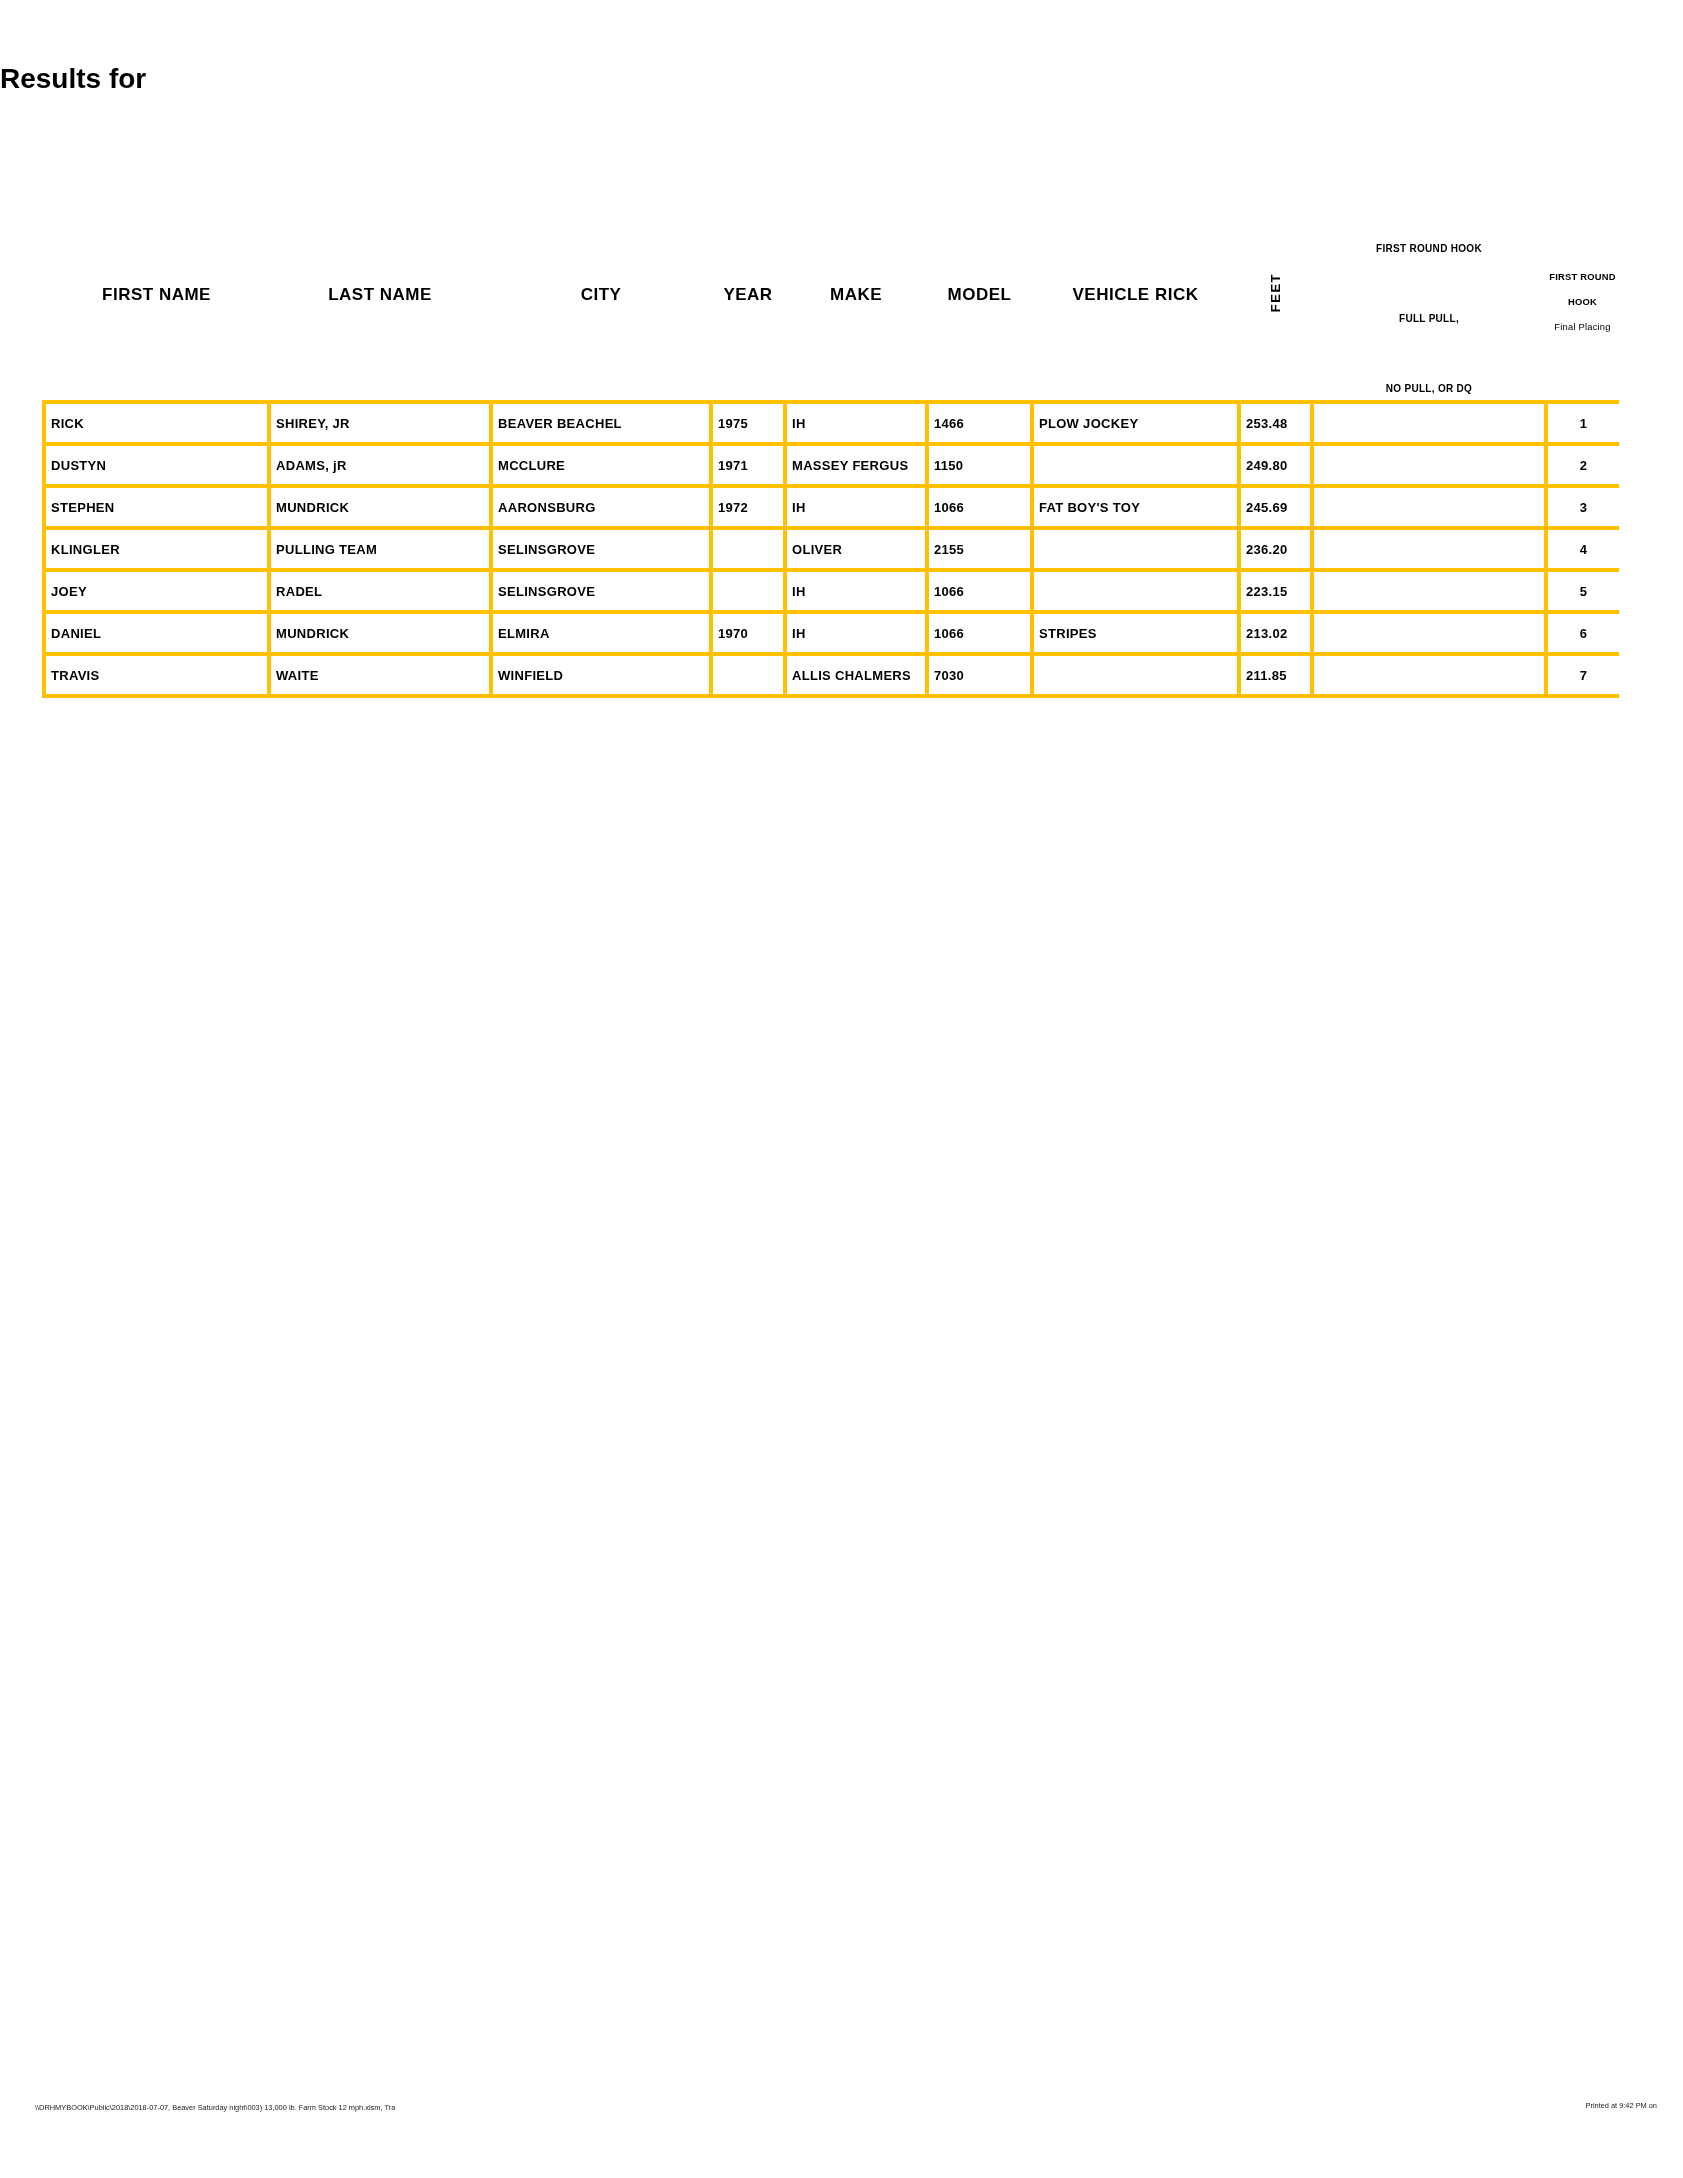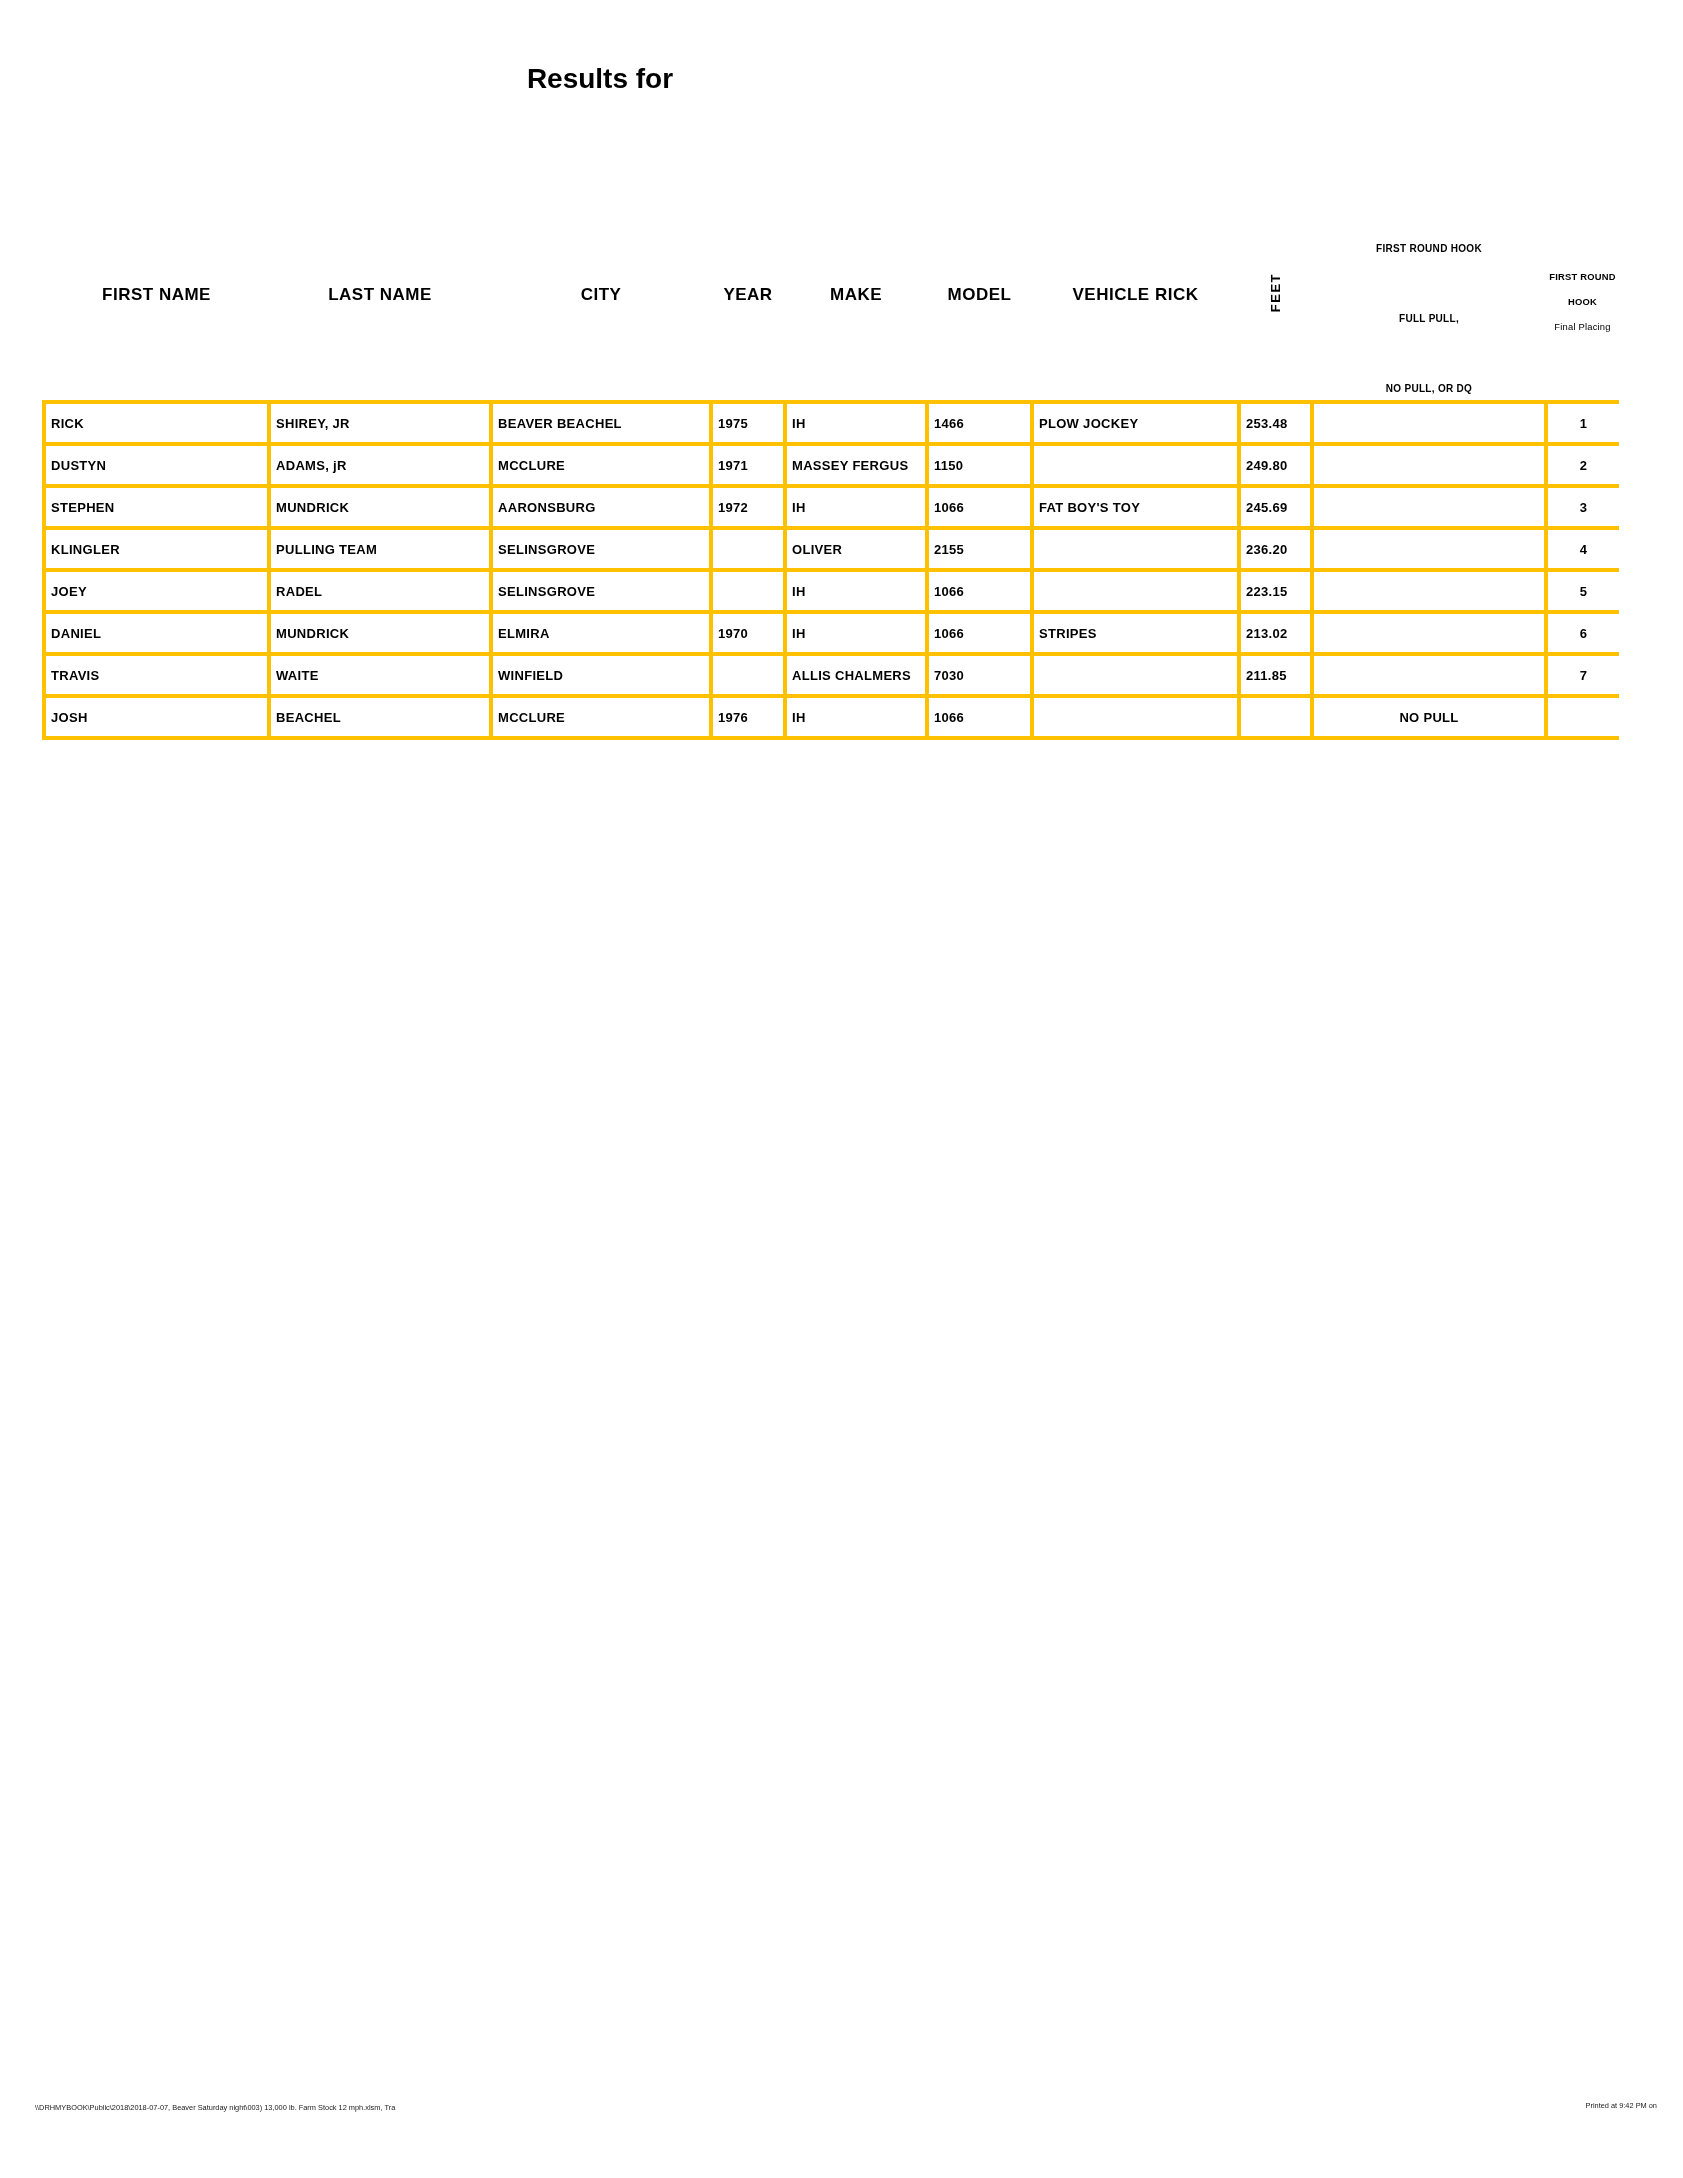--- a/index.html
+++ b/index.html
@@ -9,21 +9,20 @@
     width: 1683px; height: 2178px;
     position: relative;
     font-family: "Liberation Sans", sans-serif;
     color: #000;
     overflow: hidden;
   }
   .title-block {
     position: absolute;
     top: 63px; left: 0;
     width: 1200px;
-    text-align: center;
     font-weight: bold;
   }
   .title-line1 { font-size: 28px; line-height: 32px; }
   .title-line2 { font-size: 30px; line-height: 34px; margin-top: 16px; }
 
   table.results {
     position: absolute;
     left: 42px; top: 190px;
     width: 1574px;
     border-collapse: collapse;
@@ -211,30 +210,18 @@
         <td class="col-last_name">WAITE</td>
         <td class="col-city">WINFIELD</td>
         <td class="col-year"></td>
         <td class="col-make">ALLIS CHALMERS</td>
         <td class="col-model">7030</td>
         <td class="col-vehicle_name"></td>
         <td class="col-feet">211.85</td>
         <td class="col-hook"></td>
         <td class="col-placing">7</td>
       </tr>
-      <tr>
-        <td class="col-first_name">JOSH</td>
-        <td class="col-last_name">BEACHEL</td>
-        <td class="col-city">MCCLURE</td>
-        <td class="col-year">1976</td>
-        <td class="col-make">IH</td>
-        <td class="col-model">1066</td>
-        <td class="col-vehicle_name"></td>
-        <td class="col-feet"></td>
-        <td class="col-hook">NO PULL</td>
-        <td class="col-placing"></td>
-      </tr>
     </tbody>
 </table>
 
 <div class="footer-left">\\DRHMYBOOK\Public\2018\2018-07-07, Beaver Saturday night\003) 13,000 lb. Farm Stock 12 mph.xlsm, Tra</div>
 <div class="footer-right">Printed at 9:42 PM on</div>
 
 
 </body></html>

